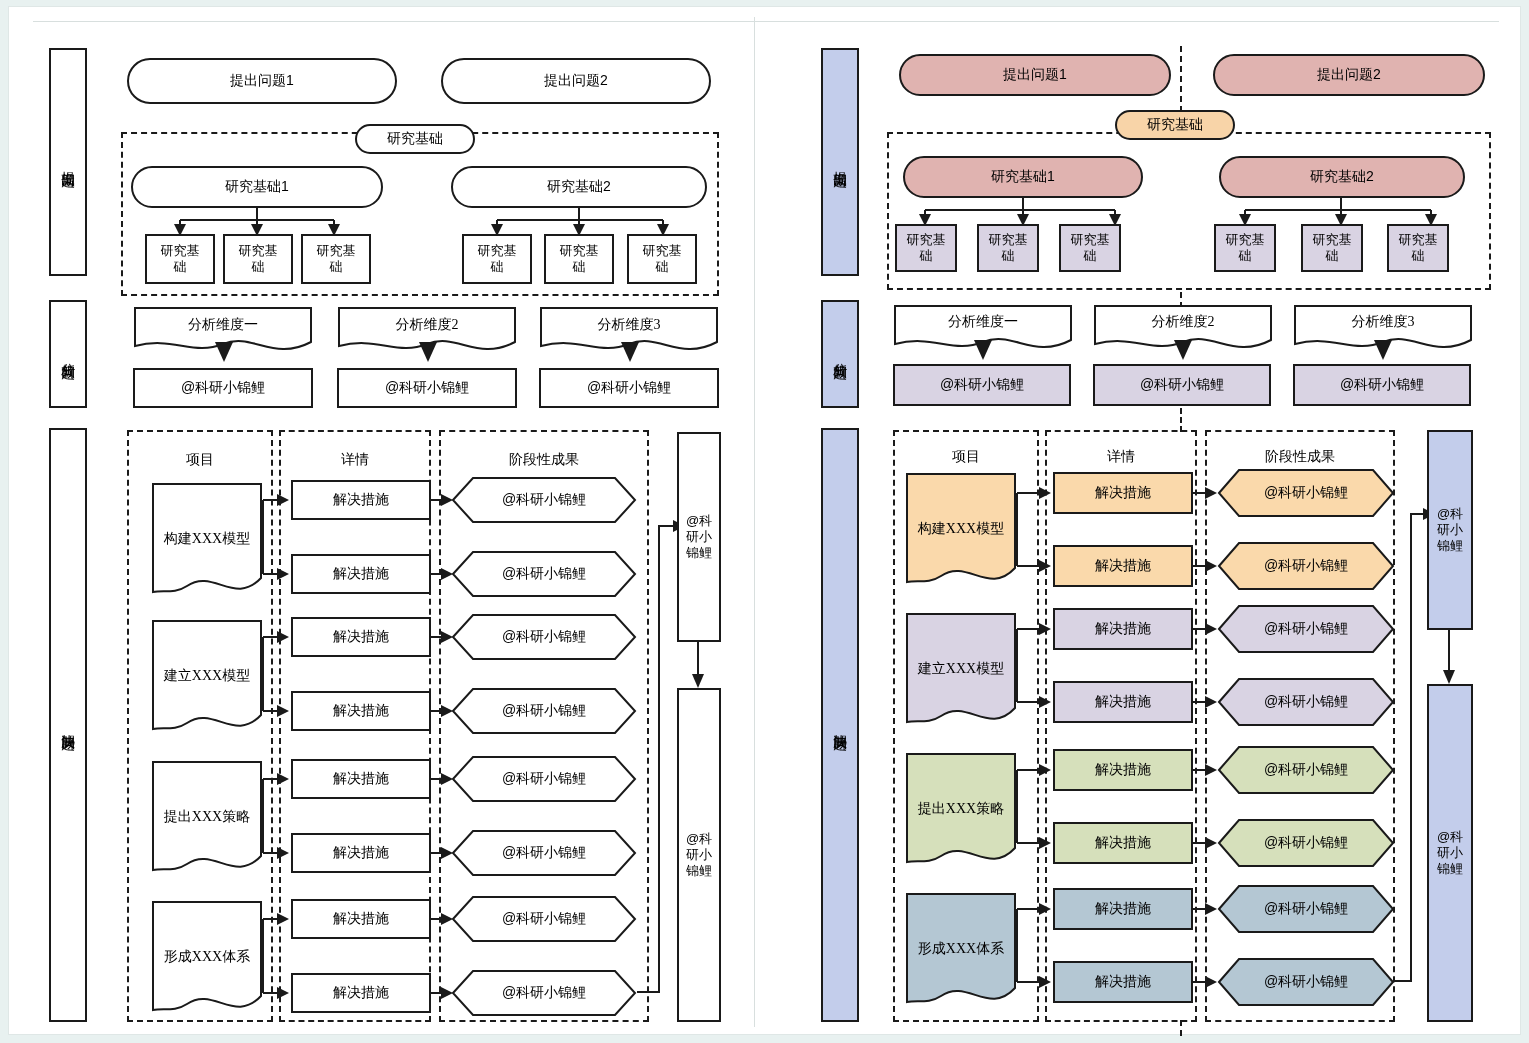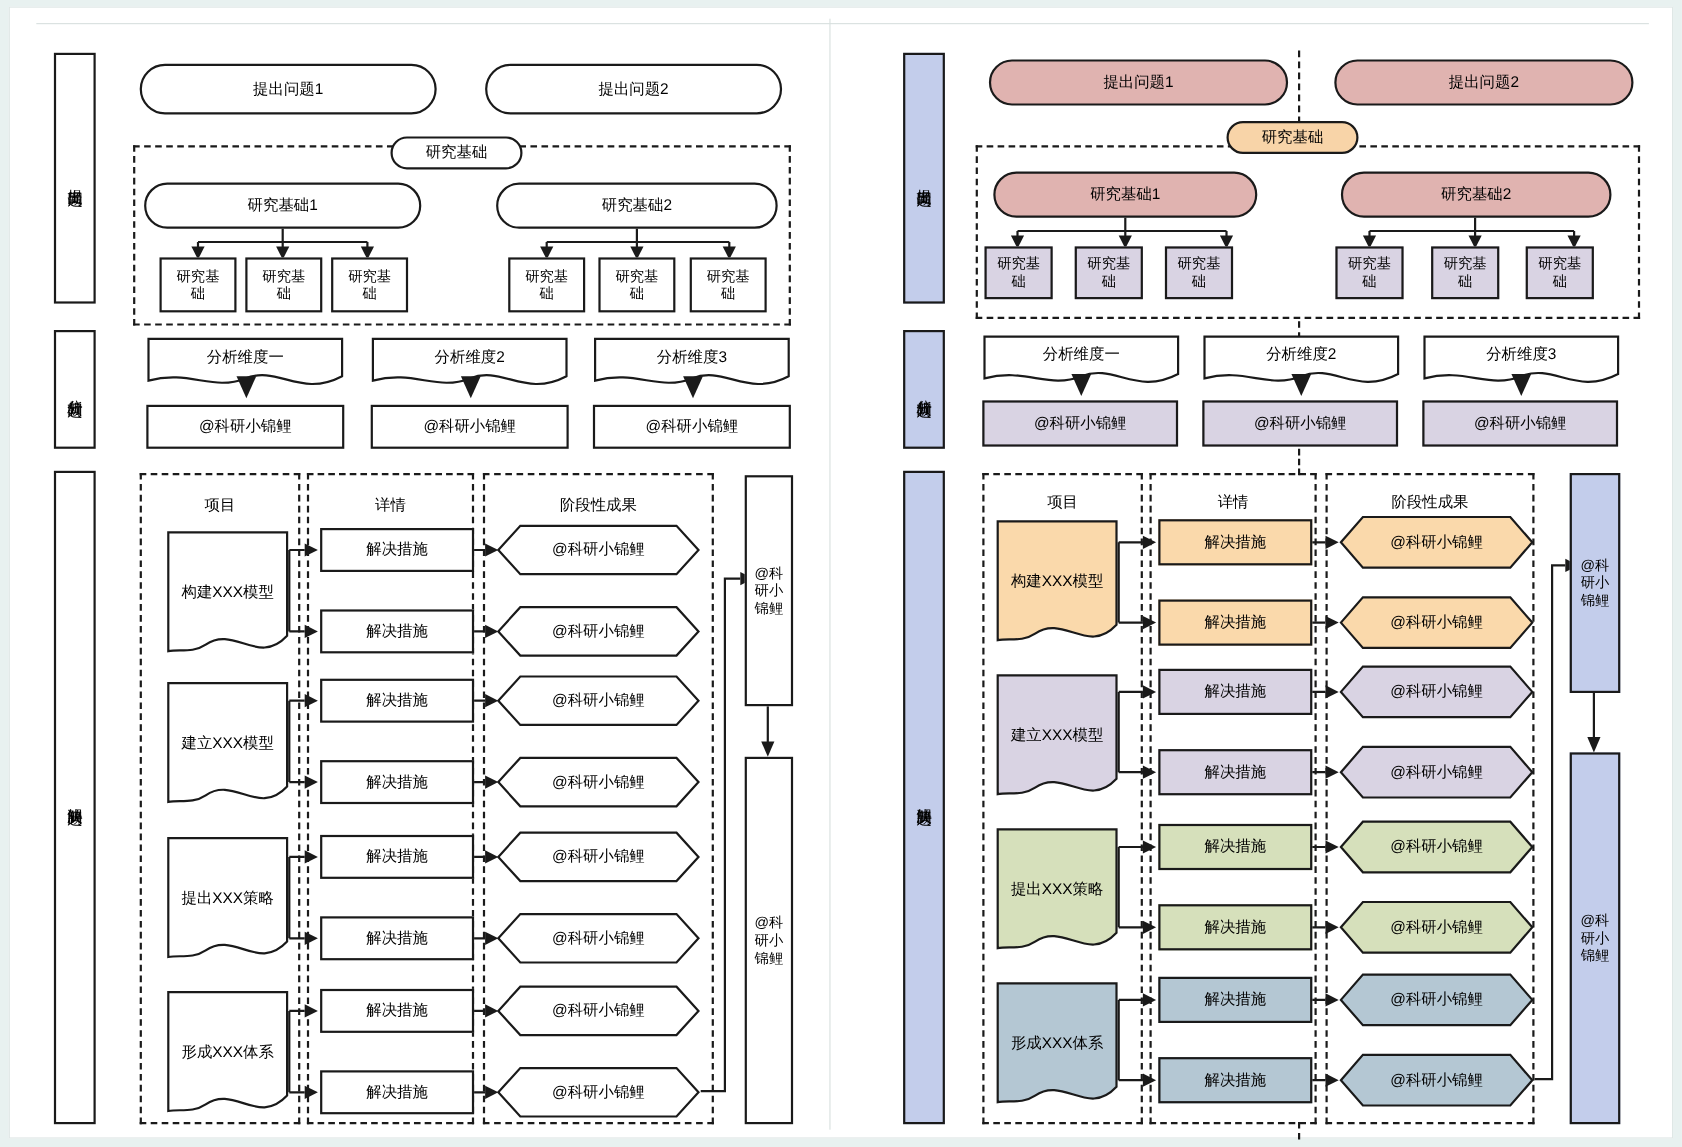--- a/index.html
+++ b/index.html
@@ -46,21 +46,21 @@
   .stage{
     writing-mode:vertical-rl;text-orientation:upright;
     letter-spacing:1px;
   }
   .stage span{display:block;}
 
   .stacktxt{display:flex;flex-direction:column;align-items:center;justify-content:center;}
   .stacktxt b{font-weight:normal;display:block;}
 
   
-  .docshape{position:absolute;}
+  .docshape{position:absolute;font-family:Liberation Serif, serif;}
   .docshape svg{display:block;}
   .docshape .lbl{
     position:absolute;left:0;width:100%;text-align:center;font-size:14px;color:#000;
   }
 
   
   .hexshape{position:absolute;}
   .hexshape svg{display:block;}
   .hexshape .lbl{
     position:absolute;left:0;top:0;width:100%;height:100%;

